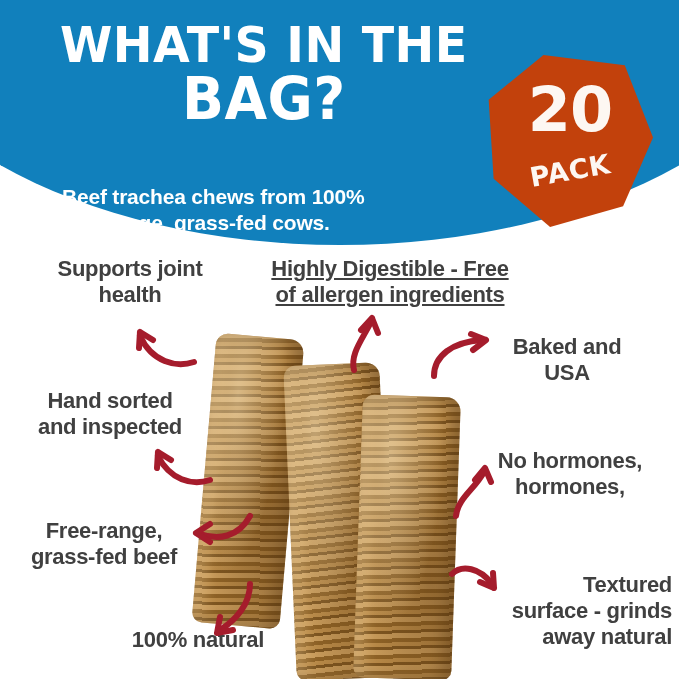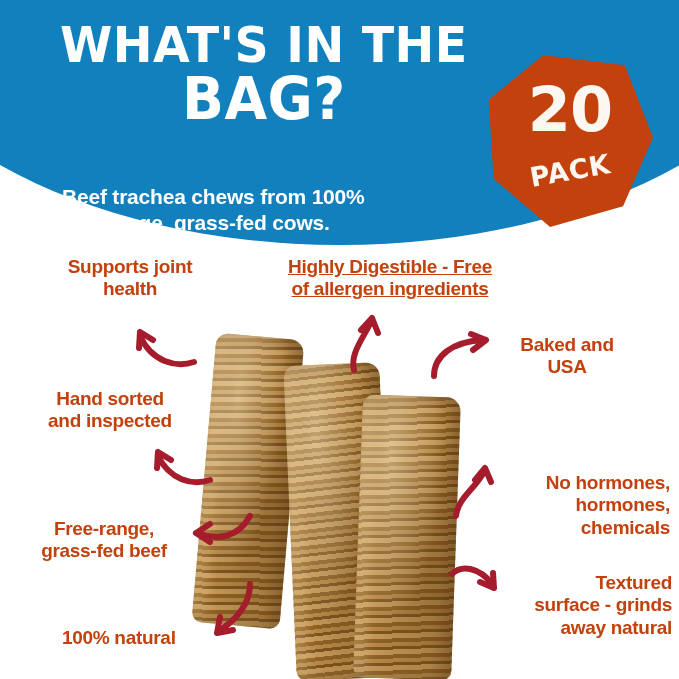--- a/index.html
+++ b/index.html
@@ -157,34 +157,34 @@
   .chew-c {
     left: 168px; top: 66px;
     width: 98px; height: 283px;
     transform: rotate(2deg);
   }
 
   
   .feature {
     position: absolute;
     z-index: 6;
-    color: #c2410c;
-    font-weight: bold;
-    font-size: 19px;
+    color: #404040;
+    font-weight: bold;
+    font-size: 22px;
     line-height: 1.18;
     letter-spacing: -0.3px;
   }
   .f-supports  { left: 30px;  top: 256px; width: 200px; text-align: center; }
   .f-digest    { left: 240px; top: 256px; width: 300px; text-align: center; text-decoration: underline; }
   .f-baked     { left: 462px; top: 334px; width: 210px; text-align: center; }
   .f-hand      { left: 10px;  top: 388px; width: 200px; text-align: center; }
-  .f-nohorm    { left: 470px; top: 472px; width: 200px; text-align: right; }
+  .f-nohorm    { left: 470px; top: 448px; width: 200px; text-align: center; }
   .f-freerange { left: 4px;  top: 518px; width: 200px; text-align: center; }
   .f-textured  { left: 462px; top: 572px; width: 210px; text-align: right; }
-  .f-natural   { left: 62px;  top: 627px; width: 190px; text-align: left; }
+  .f-natural   { left: 74px;  top: 627px; width: 190px; text-align: right; }
 
   .arrow { position: absolute; z-index: 6; }
   .arrow svg { display: block; overflow: visible; }
 
   .a-supports  { left: 130px; top: 322px; }
   .a-digest    { left: 348px; top: 312px; }
   .a-baked     { left: 430px; top: 332px; }
   .a-hand      { left: 148px; top: 442px; }
   .a-nohorm    { left: 452px; top: 462px; }
   .a-freerange { left: 190px; top: 508px; }
@@ -236,21 +236,20 @@
   </div>
 
   <div class="feature f-hand">
     <div>Hand sorted</div>
     <div>and inspected</div>
   </div>
 
   <div class="feature f-nohorm">
     <div>No hormones,</div>
     <div>hormones,</div>
-    <div>chemicals</div>
   </div>
 
   <div class="feature f-freerange">
     <div>Free-range,</div>
     <div>grass-fed beef</div>
   </div>
 
   <div class="feature f-textured">
     <div>Textured</div>
     <div>surface - grinds</div>

